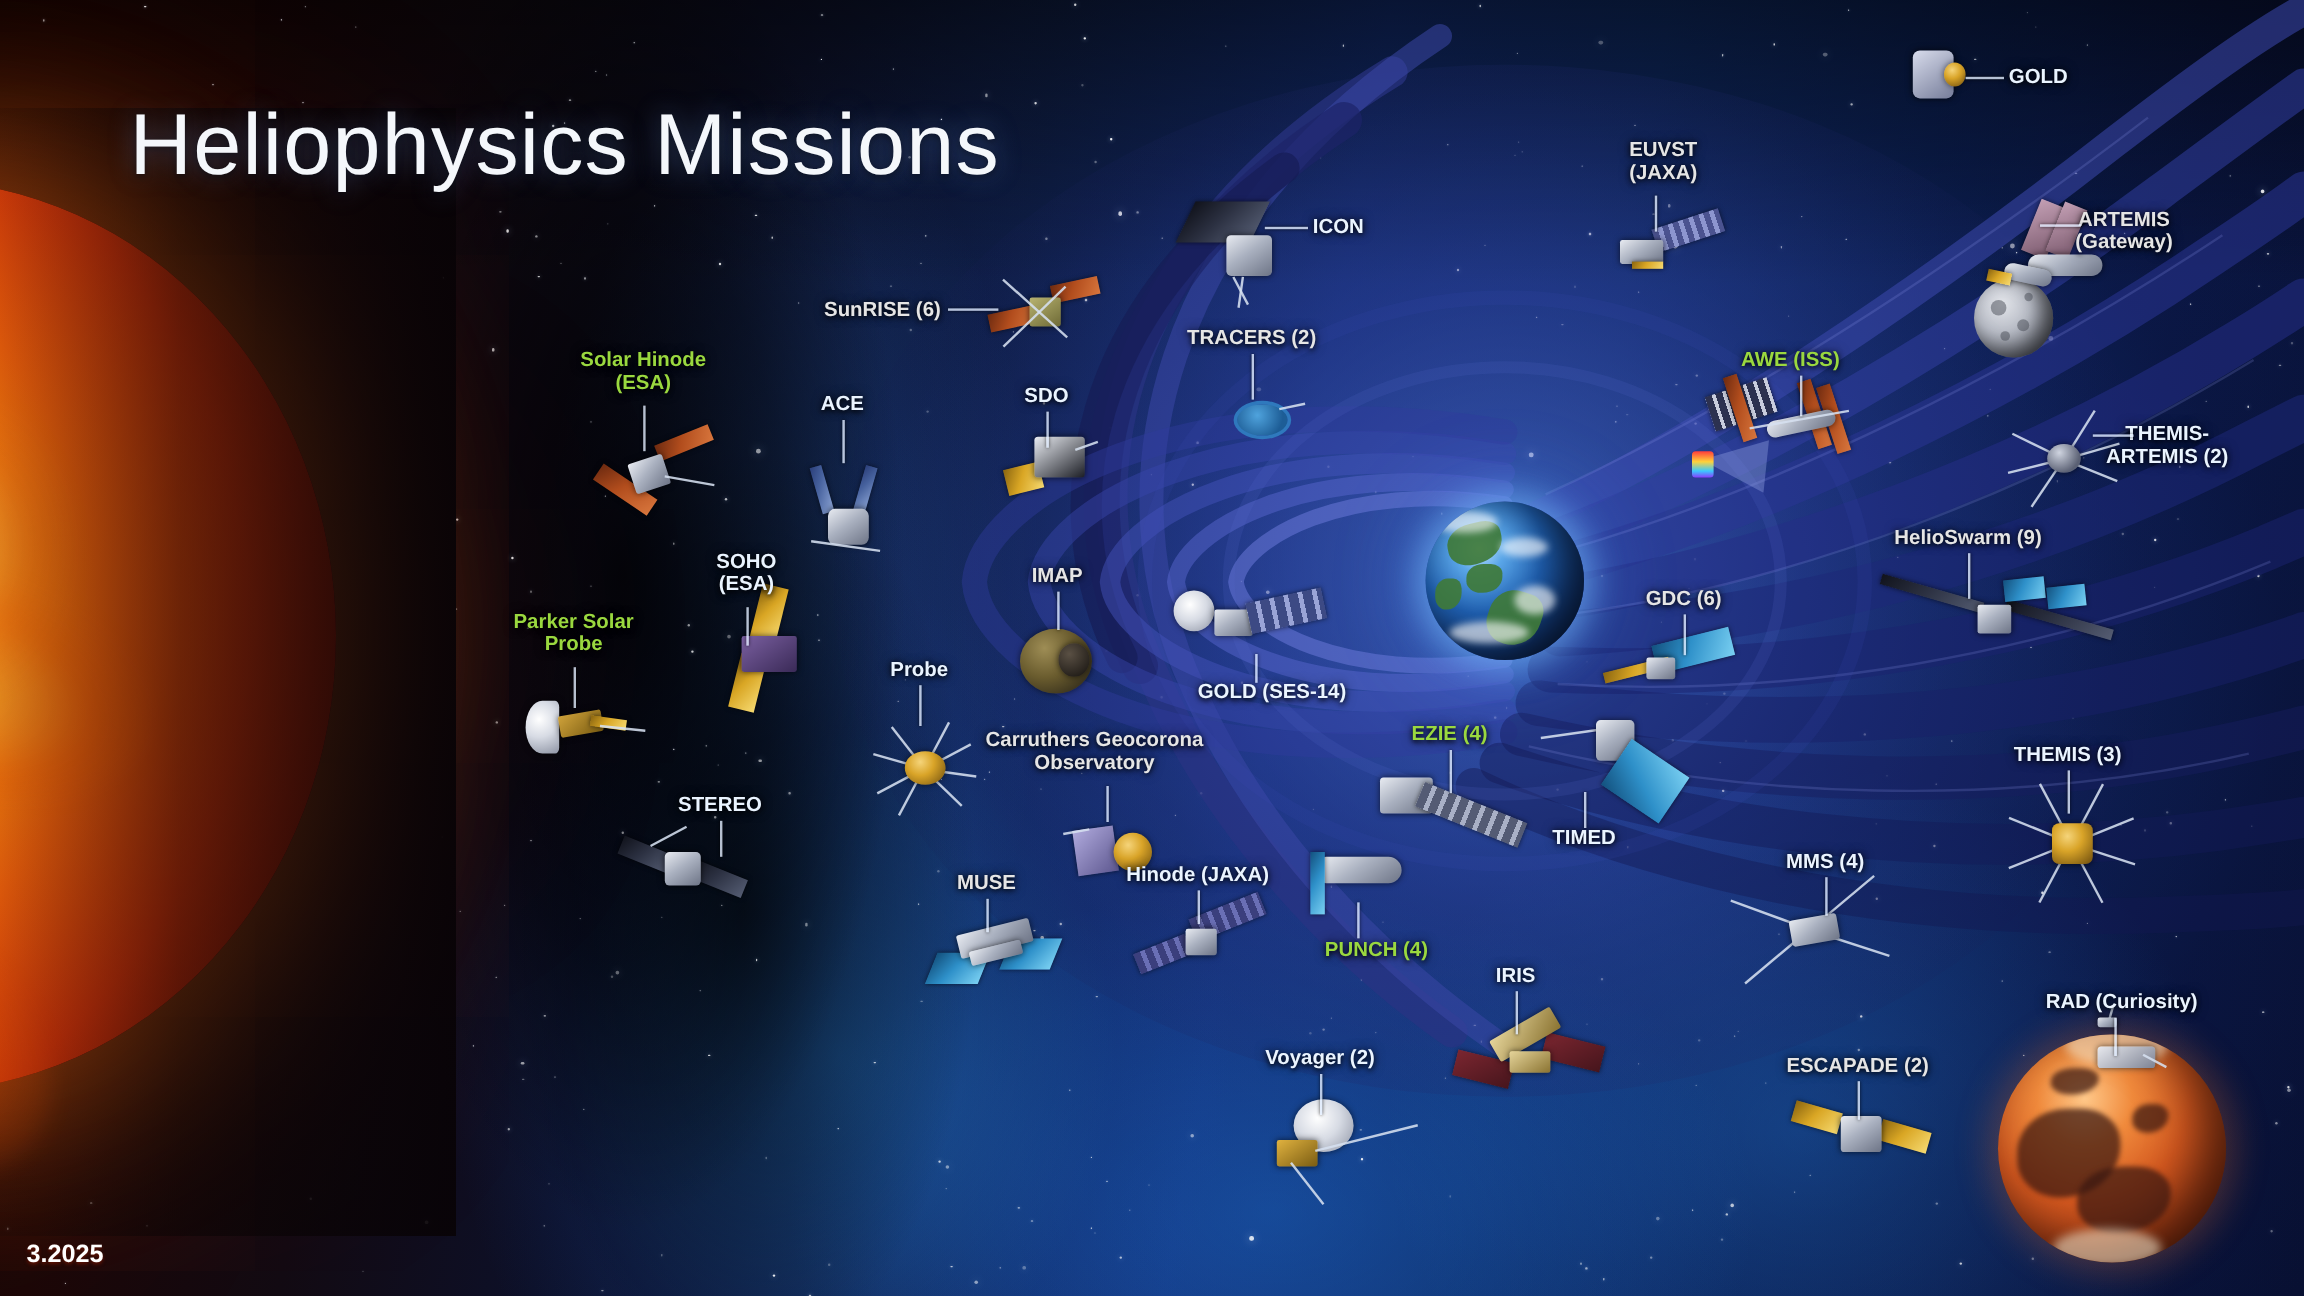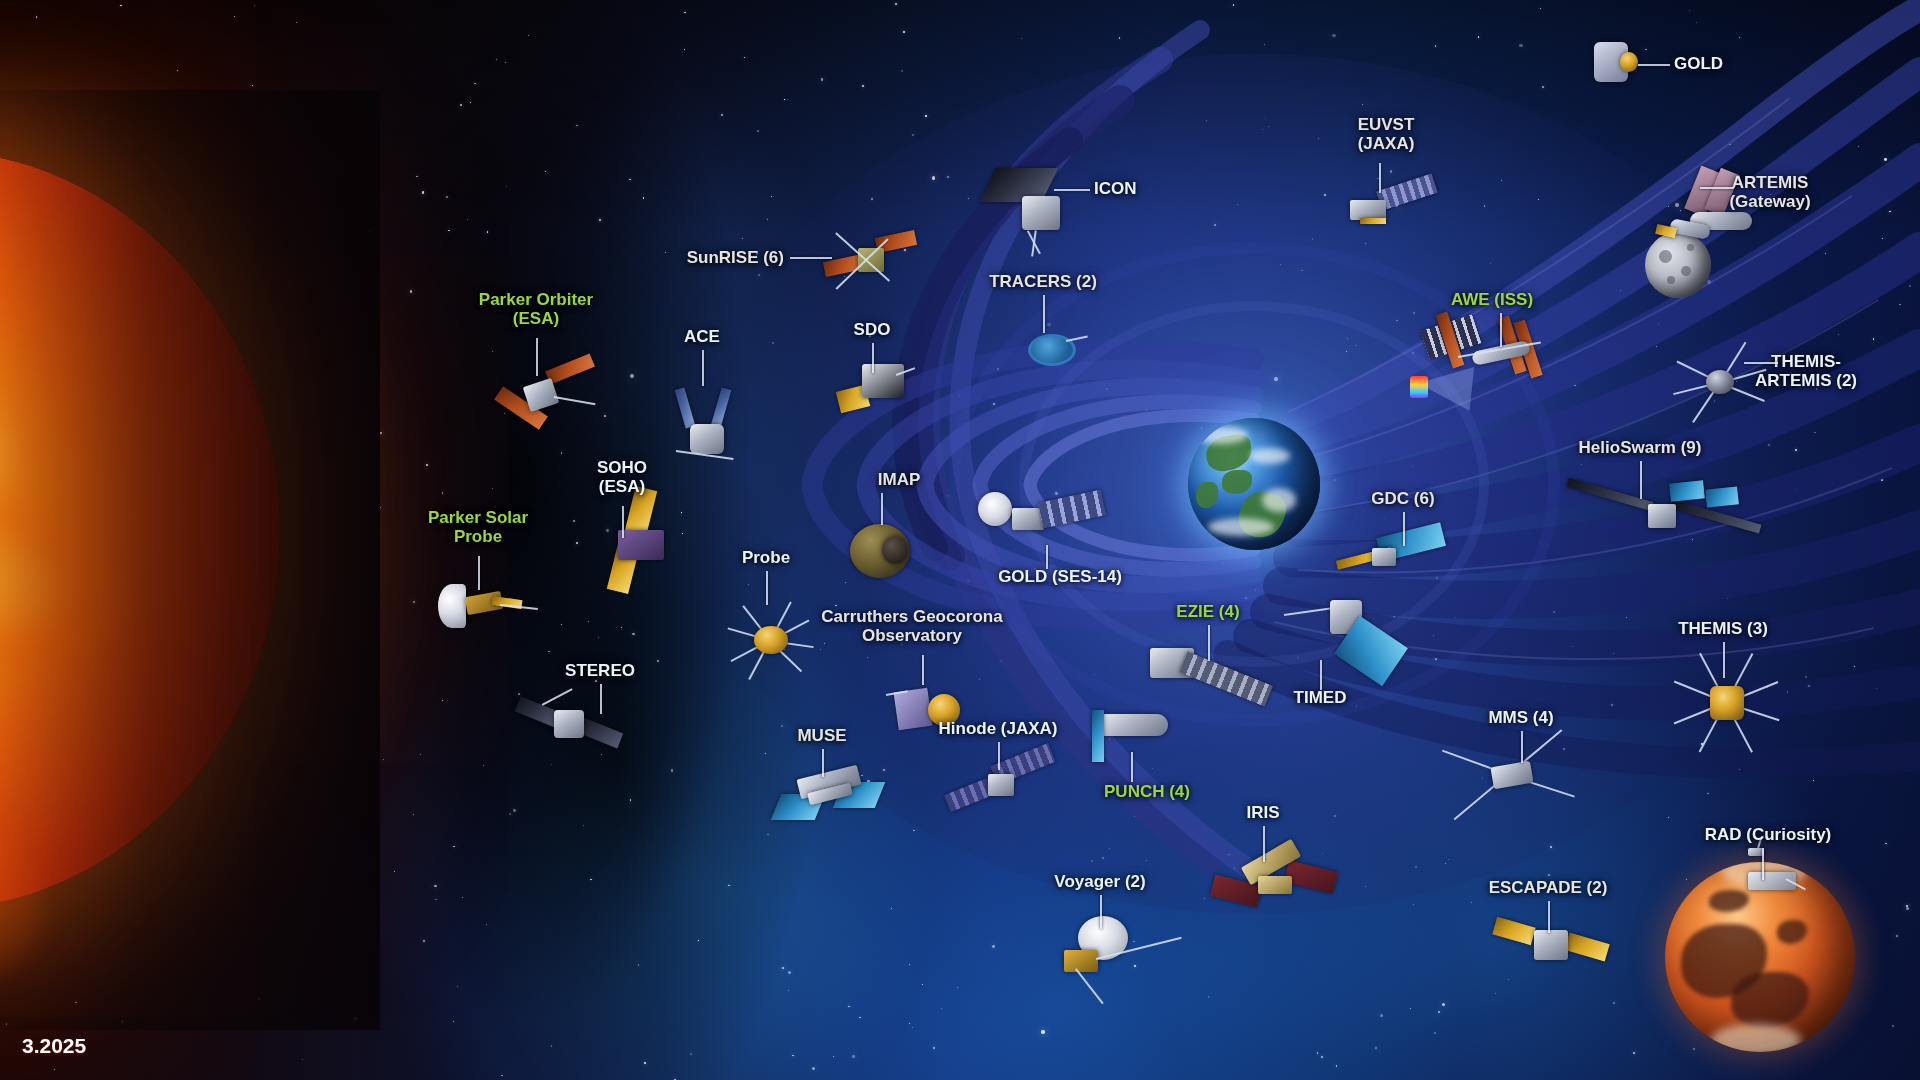--- a/index.html
+++ b/index.html
@@ -910,25 +910,26 @@
     <div class="sc-body" style="left:40px; top:20px; width:34px; height:30px; border-radius:3px;"></div>
   </div>
 
   <div class="sc" style="left:1730px; top:848px; width:82px; height:56px;">
     <div class="sc-body" style="left:18px; top:24px; width:48px; height:18px; border-radius:3px; background:linear-gradient(145deg,#e8e9ee,#7d8394);"></div>
     <div class="sc-boom" style="left:26px; top:6px;  width:18px; transform:rotate(-74deg);"></div>
     <div class="sc-body" style="left:18px; top:0px;  width:16px; height:8px; border-radius:2px;"></div>
     <div class="sc-boom" style="left:56px; top:30px; width:22px; transform:rotate(28deg);"></div>
   </div>
 
+  <div class="title">Heliophysics Missions</div>
   <div class="datestamp">3.2025</div>
 
   <div id="labels">
       <div class="mission">
-        <div class="mlabel c-green align-c" style="left: 536px; top: 290px;">Parker Orbiter
+        <div class="mlabel c-green align-c" style="left: 536px; top: 290px;">Solar Hinode
 (ESA)</div>
         <div class="leader v" style="left: 536px; top: 338px; height: 38px;"></div>
       </div>
       <div class="mission">
         <div class="mlabel c-green align-c" style="left: 478px; top: 508px;">Parker Solar
 Probe</div>
         <div class="leader v" style="left: 478px; top: 556px; height: 34px;"></div>
       </div>
       <div class="mission">
         <div class="mlabel c-white align-c" style="left: 622px; top: 458px;">SOHO
@@ -949,21 +950,21 @@
       </div>
       <div class="mission">
         <div class="mlabel c-white align-c" style="left: 872px; top: 320px;">SDO</div>
         <div class="leader v" style="left: 872px; top: 343px; height: 30px;"></div>
       </div>
       <div class="mission">
         <div class="mlabel c-white align-c" style="left: 766px; top: 548px;">Probe</div>
         <div class="leader v" style="left: 766px; top: 571px; height: 34px;"></div>
       </div>
       <div class="mission">
-        <div class="mlabel c-yellow align-c" style="left: 881px; top: 470px; margin-left: 18px;">IMAP</div>
+        <div class="mlabel c-yellow align-c" style="left: 881px; top: 470px;">IMAP</div>
         <div class="leader v" style="left: 881px; top: 493px; height: 32px;"></div>
       </div>
       <div class="mission">
         <div class="mlabel c-yellow align-c" style="left: 912px; top: 607px;">Carruthers Geocorona
 Observatory</div>
         <div class="leader v" style="left: 922px; top: 655px; height: 30px;"></div>
       </div>
       <div class="mission">
         <div class="mlabel c-yellow align-c" style="left: 822px; top: 726px;">MUSE</div>
         <div class="leader v" style="left: 822px; top: 749px; height: 28px;"></div>

